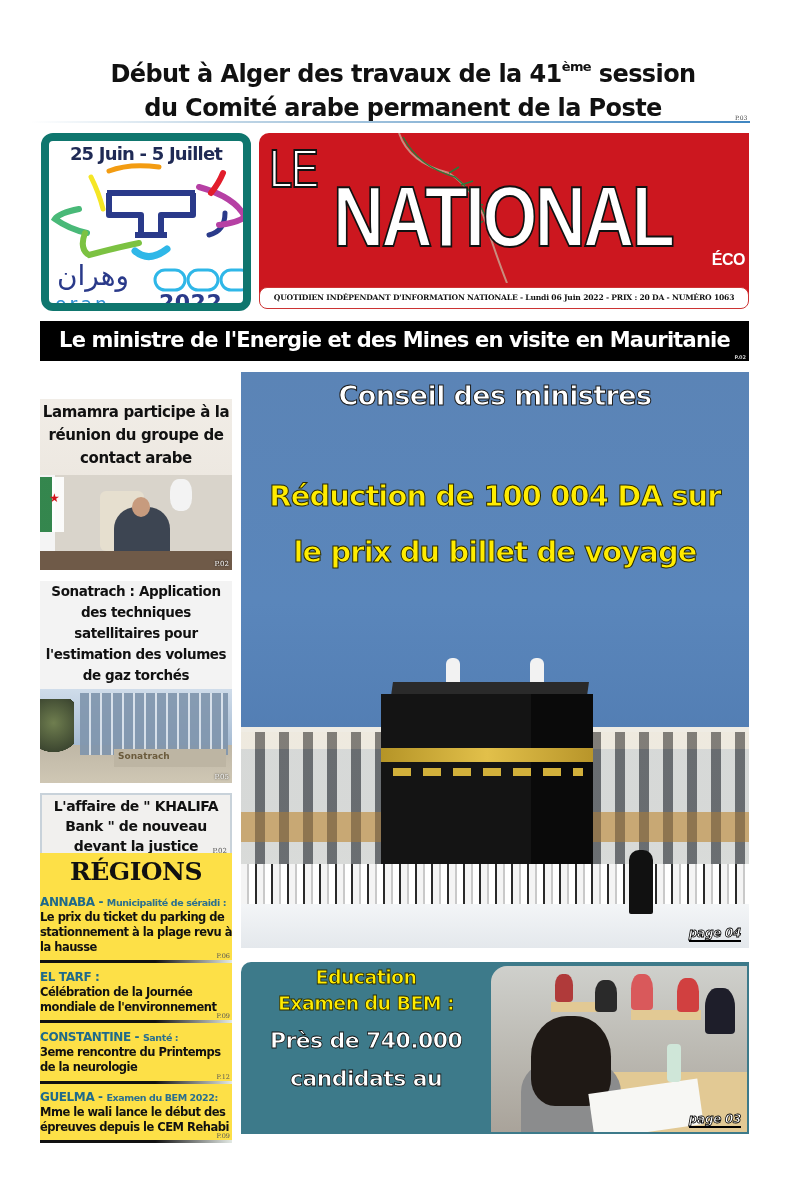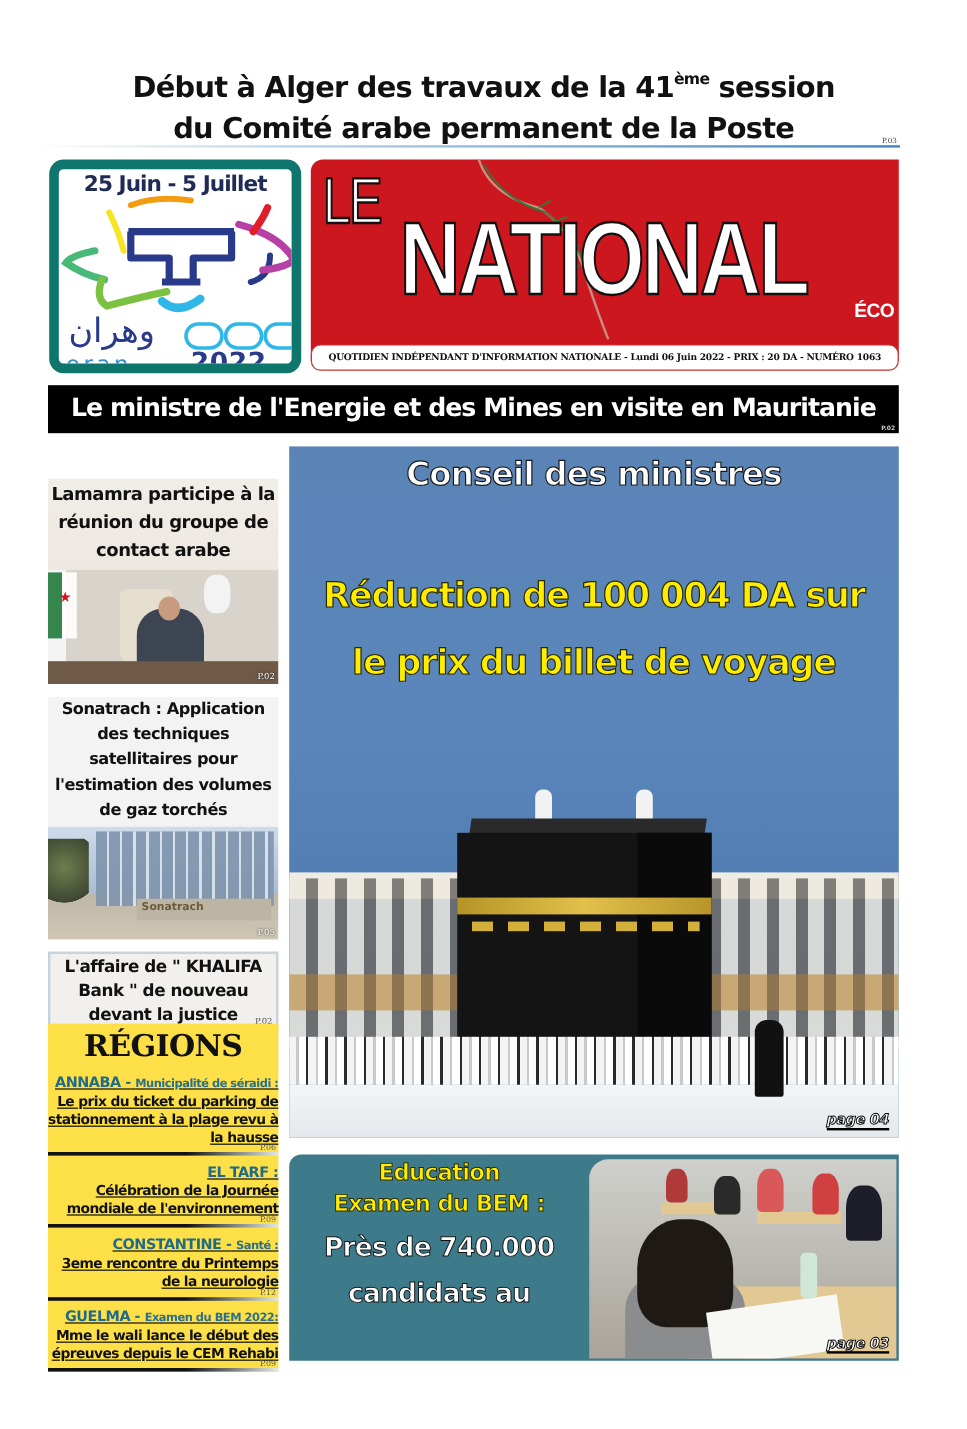--- a/index.html
+++ b/index.html
@@ -55,21 +55,21 @@
   .sign { left: 74px; top: 168px; width: 112px; height: 18px; background: #bdb5a3; }
   .sign-t { left: 78px; top: 170px; font-size: 9px; color: #6b5b3c; font-weight: bold; }
   .tree { left: 0; top: 118px; width: 34px; height: 60px; background: radial-gradient(circle at 40% 40%, #6f7e4f, #3c4630 70%, transparent 71%); }
 
   .box3 { top: 765px; height: 66px; background: #f1f0ee; border: 2px solid #c8d2da; }
   .box3 .ttl { top: 1px; font-size: 14px; line-height: 20px; }
 
   
   .regions { left: 40px; top: 843px; width: 192px; height: 290px; background: #fde047; margin-top: 10px; }
   .reg-title { left: 0; top: 4px; width: 100%; text-align: center; font-family: "DejaVu Serif", serif; font-weight: bold; font-size: 25px; letter-spacing: -0.5px; color: #111; }
-  .reg-item { position: absolute; left: 0; width: 192px; text-align: right; font-family: "DejaVu Sans", sans-serif; text-decoration: underline; }
+  .reg-item { position: absolute; left: 0; width: 192px; text-align: left; font-family: "DejaVu Sans", sans-serif; }
   .reg-item .kick { font-weight: bold; font-size: 12px; line-height: 15px; color: #1f6a8a; letter-spacing: -0.4px; white-space: nowrap; }
   .reg-item .kick .sub { font-size: 9.5px; color: #2b6f8e; }
   .reg-item .txt { font-weight: bold; font-size: 11.5px; line-height: 15px; color: #111; letter-spacing: -0.5px; }
   .reg-rule { position: absolute; left: 0; width: 192px; height: 3px; background: linear-gradient(90deg, #111, #111 60%, #e3e9e4); }
   .reg-pg { position: absolute; right: 2px; font-family: "DejaVu Serif", serif; font-size: 6.5px; color: #555; }
 
   
   .main { left: 241px; top: 372px; width: 508px; height: 576px; overflow: hidden; background: linear-gradient(#5b84b6, #5a86bb 40%, #4f7ab0 75%, #7aa0cc); text-decoration: underline; }
   .main-l1 { left: 0; top: 4px; width: 100%; text-align: center; font-family: "DejaVu Sans", sans-serif; font-weight: bold; font-size: 27px; line-height: 40px; color: #fff; -webkit-text-stroke: 1px #1a1a1a; letter-spacing: -0.6px; }
   .main-l { left: 0; width: 100%; text-align: center; font-family: "DejaVu Sans", sans-serif; font-weight: bold; font-size: 29px; line-height: 56px; color: #ffec00; -webkit-text-stroke: 1px #2a2a00; letter-spacing: -0.9px; white-space: nowrap; }

